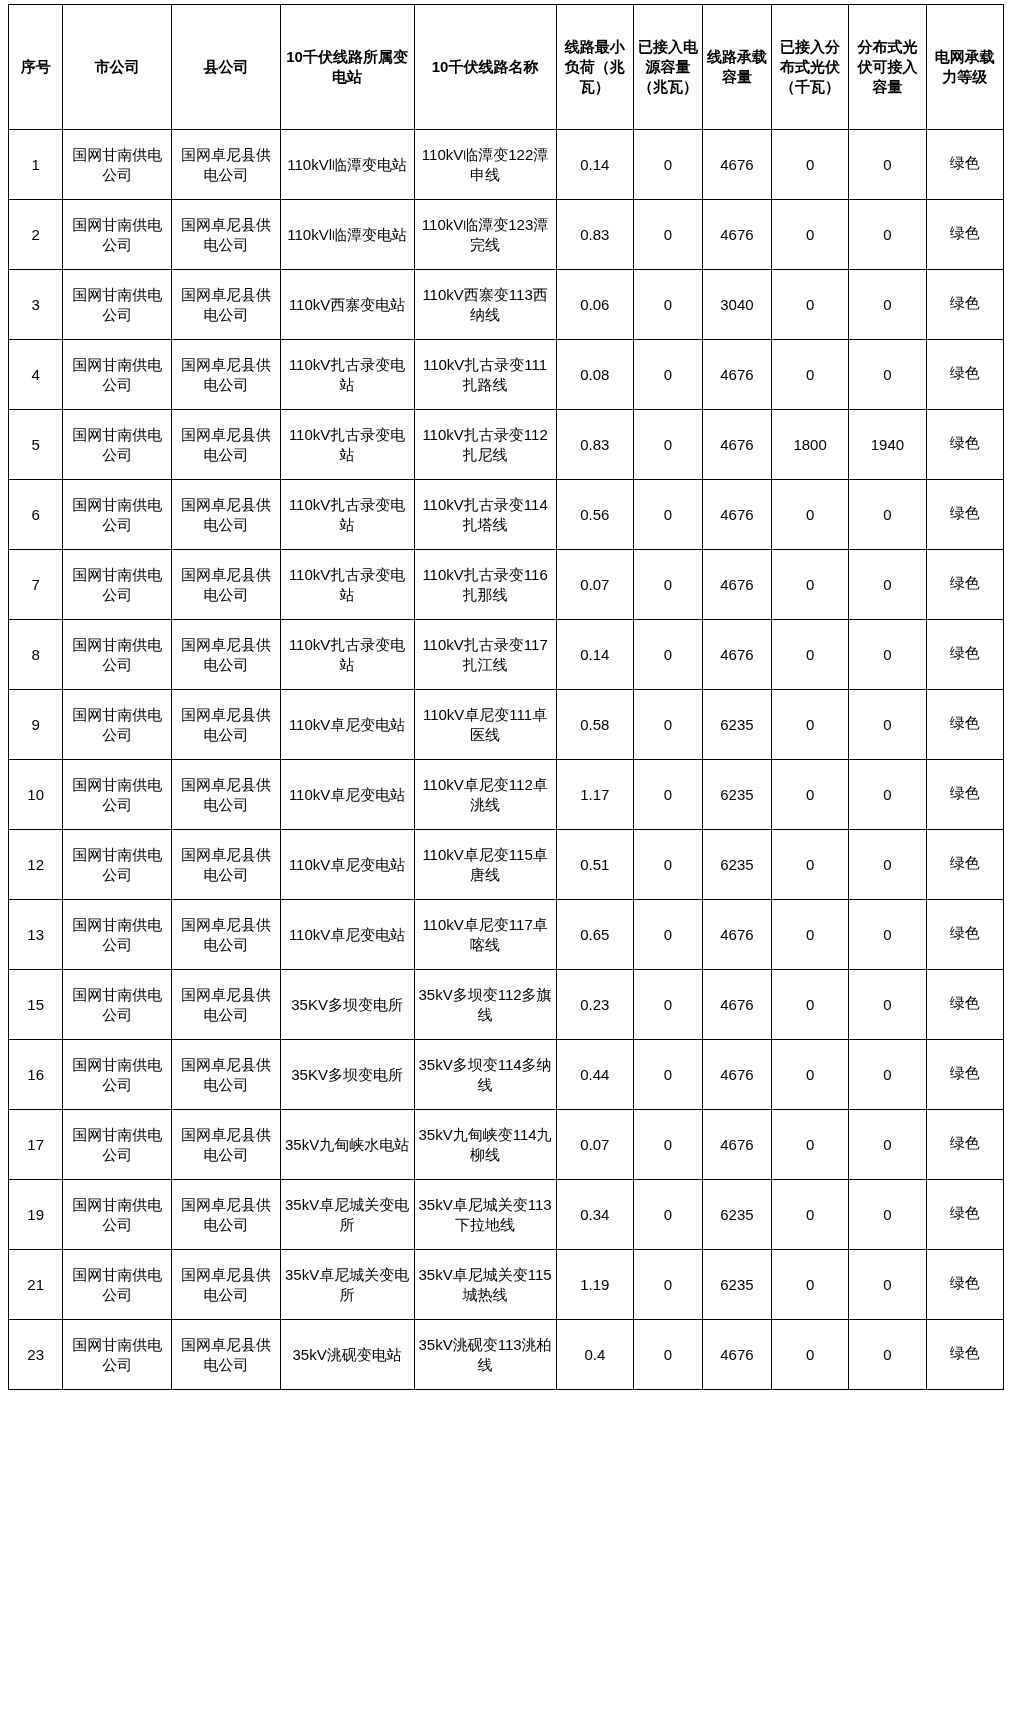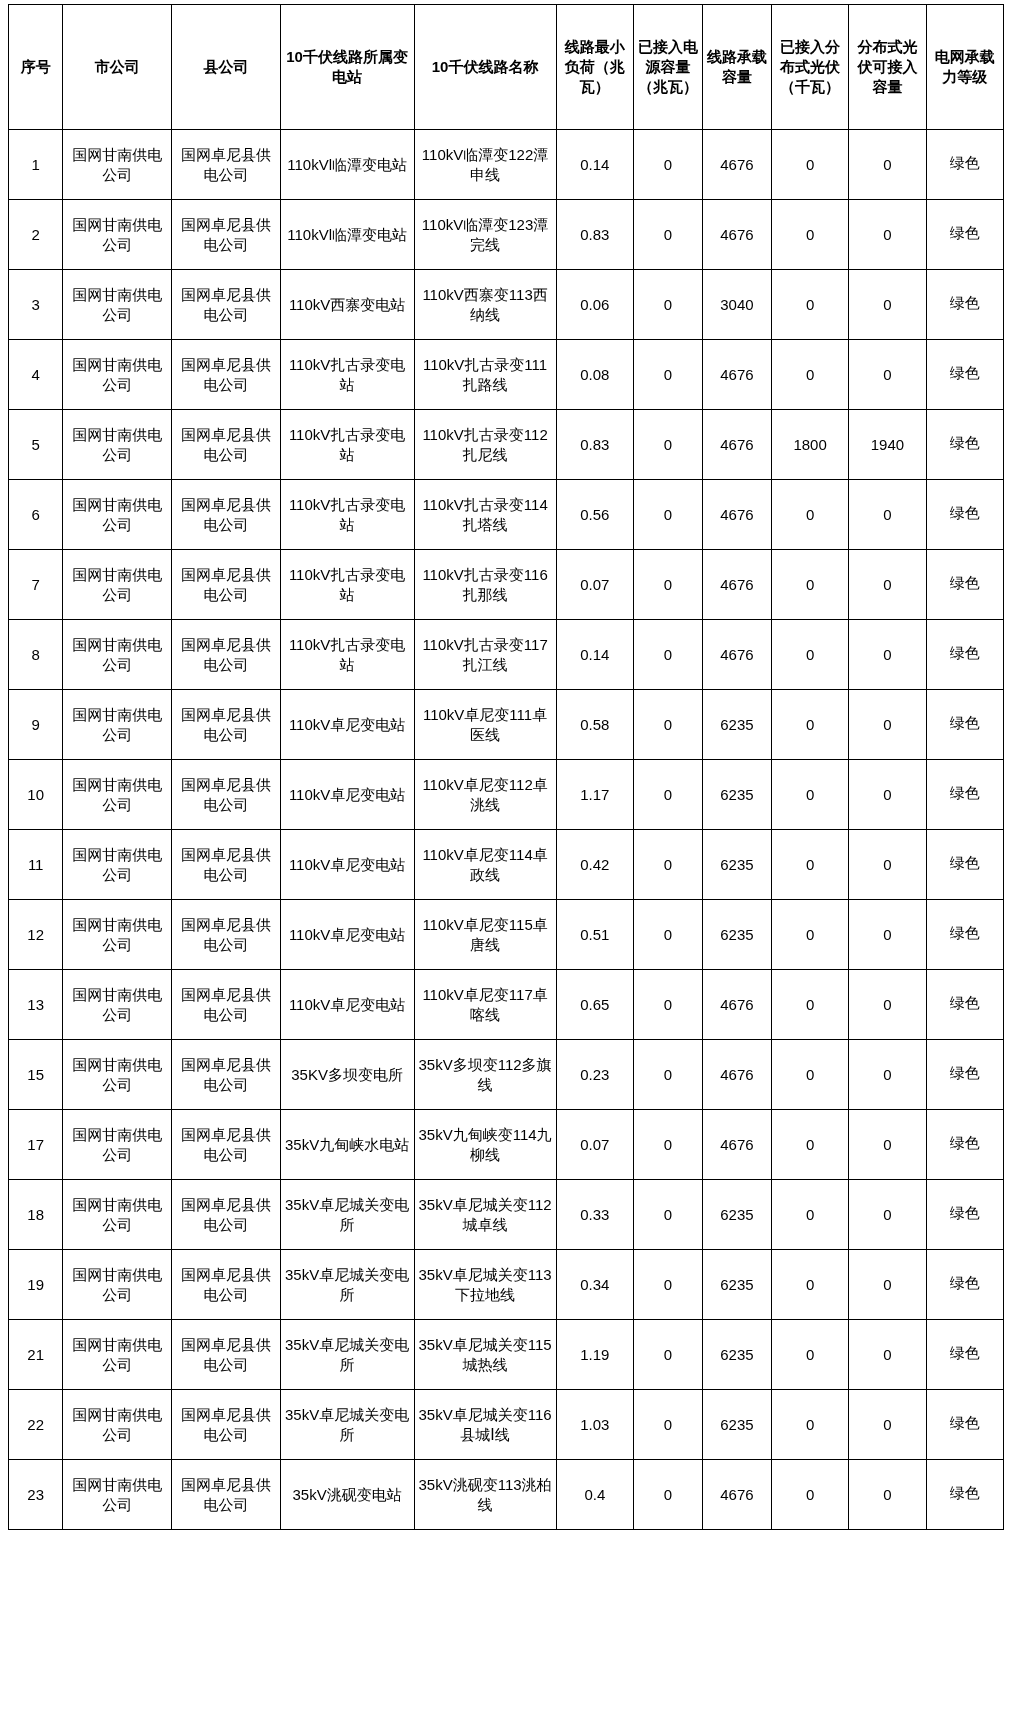--- a/index.html
+++ b/index.html
@@ -215,33 +215,20 @@
           <td class="txt">110kV卓尼变电站</td>
           <td class="txt">110kV卓尼变112卓洮线</td>
           <td class="num">1.17</td>
           <td class="num">0</td>
           <td class="num">6235</td>
           <td class="num">0</td>
           <td class="num">0</td>
           <td class="level">绿色</td>
         </tr>
         <tr>
-          <td class="idx">11</td>
-          <td class="txt">国网甘南供电公司</td>
-          <td class="txt">国网卓尼县供电公司</td>
-          <td class="txt">110kV卓尼变电站</td>
-          <td class="txt">110kV卓尼变114卓政线</td>
-          <td class="num">0.42</td>
-          <td class="num">0</td>
-          <td class="num">6235</td>
-          <td class="num">0</td>
-          <td class="num">0</td>
-          <td class="level">绿色</td>
-        </tr>
-        <tr>
           <td class="idx">12</td>
           <td class="txt">国网甘南供电公司</td>
           <td class="txt">国网卓尼县供电公司</td>
           <td class="txt">110kV卓尼变电站</td>
           <td class="txt">110kV卓尼变115卓唐线</td>
           <td class="num">0.51</td>
           <td class="num">0</td>
           <td class="num">6235</td>
           <td class="num">0</td>
           <td class="num">0</td>
@@ -267,78 +254,65 @@
           <td class="txt">35KV多坝变电所</td>
           <td class="txt">35kV多坝变112多旗线</td>
           <td class="num">0.23</td>
           <td class="num">0</td>
           <td class="num">4676</td>
           <td class="num">0</td>
           <td class="num">0</td>
           <td class="level">绿色</td>
         </tr>
         <tr>
+          <td class="idx">16</td>
+          <td class="txt">国网甘南供电公司</td>
+          <td class="txt">国网卓尼县供电公司</td>
+          <td class="txt">35KV多坝变电所</td>
+          <td class="txt">35kV多坝变114多纳线</td>
+          <td class="num">0.44</td>
+          <td class="num">0</td>
+          <td class="num">4676</td>
+          <td class="num">0</td>
+          <td class="num">0</td>
+          <td class="level">绿色</td>
+        </tr>
+        <tr>
           <td class="idx">17</td>
           <td class="txt">国网甘南供电公司</td>
           <td class="txt">国网卓尼县供电公司</td>
           <td class="txt">35kV九甸峡水电站</td>
           <td class="txt">35kV九甸峡变114九柳线</td>
           <td class="num">0.07</td>
           <td class="num">0</td>
           <td class="num">4676</td>
           <td class="num">0</td>
           <td class="num">0</td>
           <td class="level">绿色</td>
         </tr>
         <tr>
-          <td class="idx">18</td>
-          <td class="txt">国网甘南供电公司</td>
-          <td class="txt">国网卓尼县供电公司</td>
-          <td class="txt">35kV卓尼城关变电所</td>
-          <td class="txt">35kV卓尼城关变112城卓线</td>
-          <td class="num">0.33</td>
-          <td class="num">0</td>
-          <td class="num">6235</td>
-          <td class="num">0</td>
-          <td class="num">0</td>
-          <td class="level">绿色</td>
-        </tr>
-        <tr>
           <td class="idx">19</td>
           <td class="txt">国网甘南供电公司</td>
           <td class="txt">国网卓尼县供电公司</td>
           <td class="txt">35kV卓尼城关变电所</td>
           <td class="txt">35kV卓尼城关变113下拉地线</td>
           <td class="num">0.34</td>
           <td class="num">0</td>
           <td class="num">6235</td>
           <td class="num">0</td>
           <td class="num">0</td>
           <td class="level">绿色</td>
         </tr>
         <tr>
           <td class="idx">21</td>
           <td class="txt">国网甘南供电公司</td>
           <td class="txt">国网卓尼县供电公司</td>
           <td class="txt">35kV卓尼城关变电所</td>
           <td class="txt">35kV卓尼城关变115城热线</td>
           <td class="num">1.19</td>
-          <td class="num">0</td>
-          <td class="num">6235</td>
-          <td class="num">0</td>
-          <td class="num">0</td>
-          <td class="level">绿色</td>
-        </tr>
-        <tr>
-          <td class="idx">22</td>
-          <td class="txt">国网甘南供电公司</td>
-          <td class="txt">国网卓尼县供电公司</td>
-          <td class="txt">35kV卓尼城关变电所</td>
-          <td class="txt">35kV卓尼城关变116县城Ⅰ线</td>
-          <td class="num">1.03</td>
           <td class="num">0</td>
           <td class="num">6235</td>
           <td class="num">0</td>
           <td class="num">0</td>
           <td class="level">绿色</td>
         </tr>
         <tr>
           <td class="idx">23</td>
           <td class="txt">国网甘南供电公司</td>
           <td class="txt">国网卓尼县供电公司</td>

